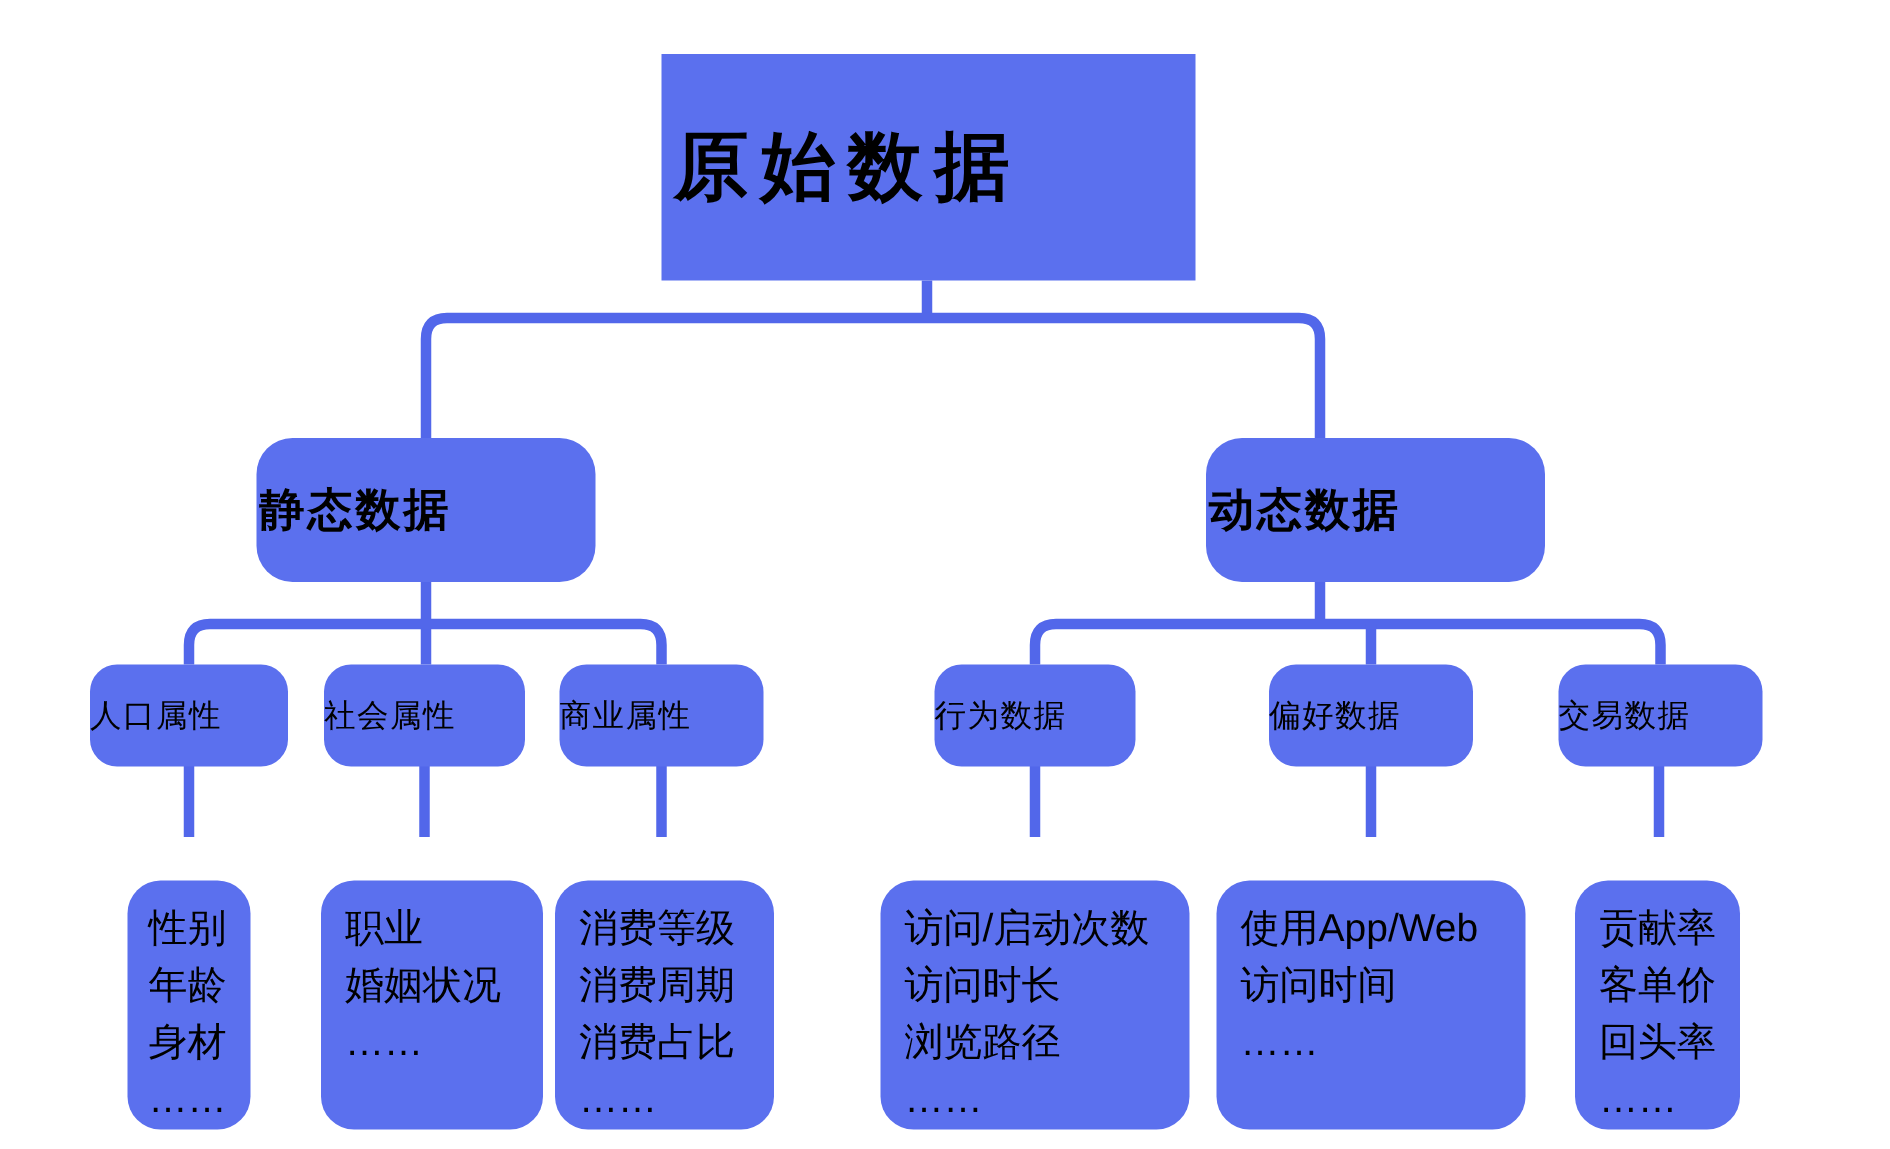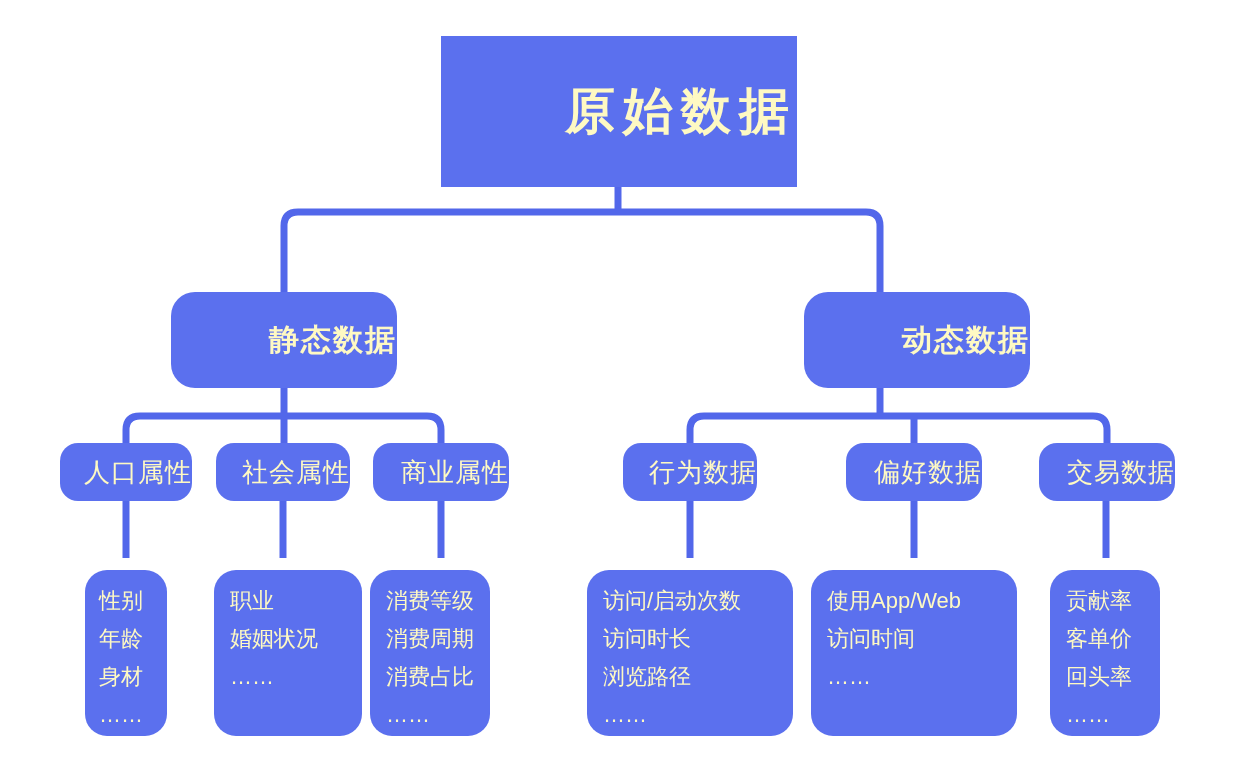--- a/index.html
+++ b/index.html
@@ -3,53 +3,53 @@
 <meta charset="utf-8">
 <title>Diagram</title>
 <style>
   html,body{margin:0;padding:0;background:#ffffff;}
   .canvas{
     position:relative;width:1260px;height:766px;background:#ffffff;
     font-family:"Liberation Sans","DejaVu Sans",sans-serif;overflow:hidden;
   }
   .canvas svg{position:absolute;left:0;top:0;}
   .node{
-    position:absolute;background:#5B70EE;color:#fef9c3;
-    display:flex;align-items:center;justify-content:flex-end;
+    position:absolute;background:#5B70EE;color:#000000;
+    display:flex;align-items:center;justify-content:flex-start;
     box-sizing:border-box;
   }
   .root{
     left:441px;top:36px;width:356px;height:151px;
     font-size:50px;font-weight:bold;letter-spacing:8px;border-radius:0;
     padding-left:8px; 
   }
   .branch{
     width:226px;height:96px;border-radius:24px;
     font-size:30px;font-weight:bold;letter-spacing:2px;padding-left:2px;
   }
   .branch.static{left:171px;top:292px;}
   .branch.dynamic{left:804px;top:292px;}
   .cat{
-    top:443px;height:58px;border-radius:18px;
-    font-size:26px;font-weight:normal;letter-spacing:1px;padding-left:22px;
+    top:443px;height:68px;border-radius:18px;
+    font-size:21px;font-weight:normal;letter-spacing:1px;
   }
   .cat.c1{left:60px;width:132px;}
   .cat.c2{left:216px;width:134px;}
   .cat.c3{left:373px;width:136px;}
   .cat.c4{left:623px;width:134px;}
   .cat.c5{left:846px;width:136px;}
   .cat.c6{left:1039px;width:136px;}
   .leaf{
-    top:570px;height:166px;border-radius:22px;
-    display:block;font-size:22px;line-height:38px;
+    top:587px;height:166px;border-radius:22px;
+    display:block;font-size:26px;line-height:38px;
     padding:12px 14px 0 16px;
   }
   .leaf.l1{left:85px;width:82px;padding-left:14px;}
   .leaf.l2{left:214px;width:148px;}
-  .leaf.l3{left:370px;width:120px;}
+  .leaf.l3{left:370px;width:146px;}
   .leaf.l4{left:587px;width:206px;}
   .leaf.l5{left:811px;width:206px;}
   .leaf.l6{left:1050px;width:110px;}
   .dline{white-space:nowrap;}
 </style>
 </head>
 <body>
 
 <div class="canvas">
 

